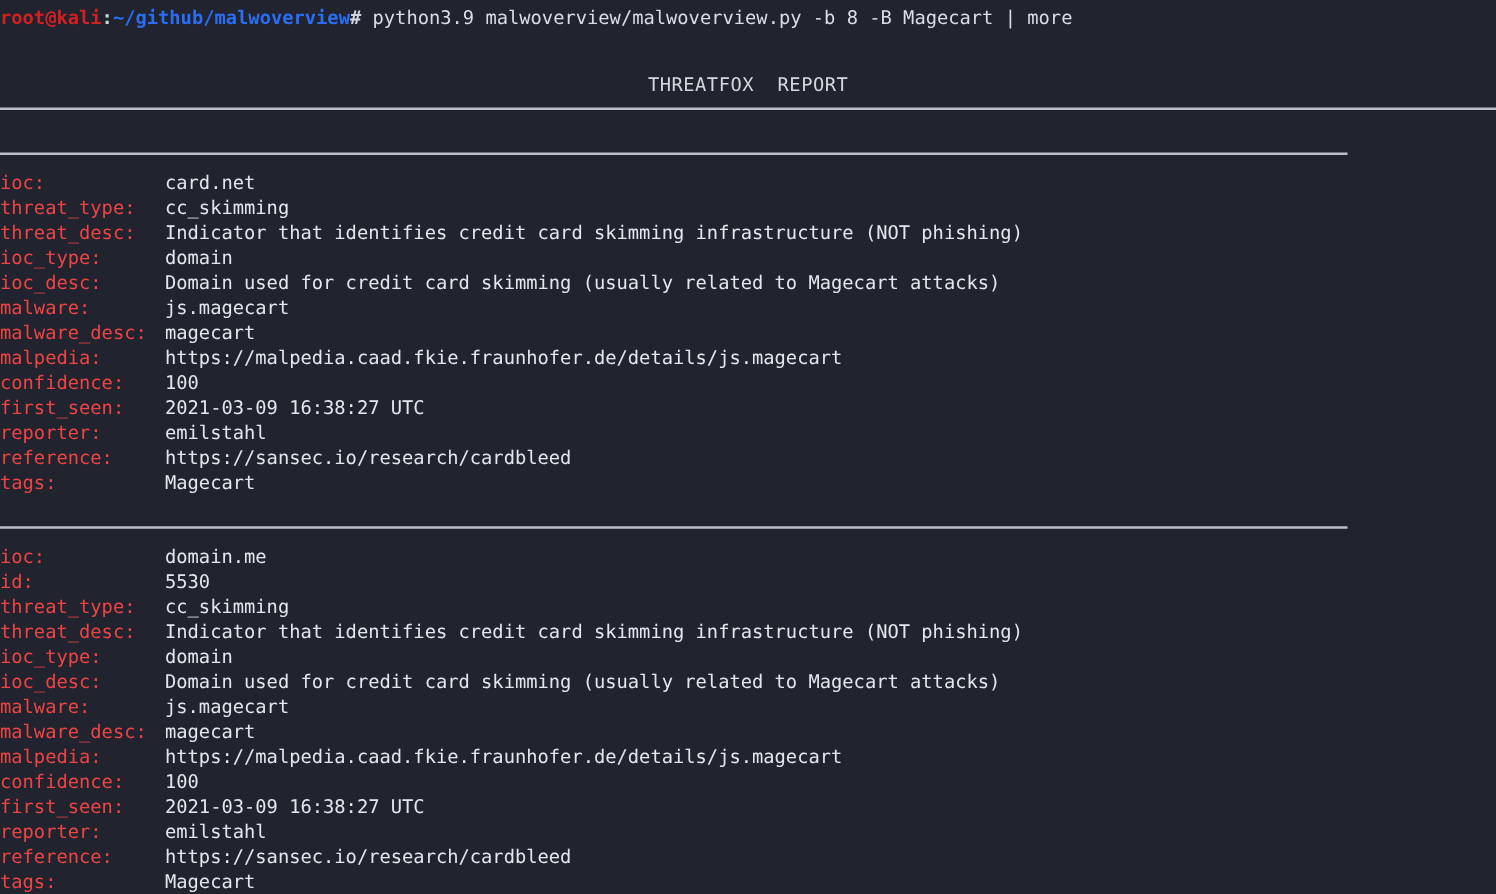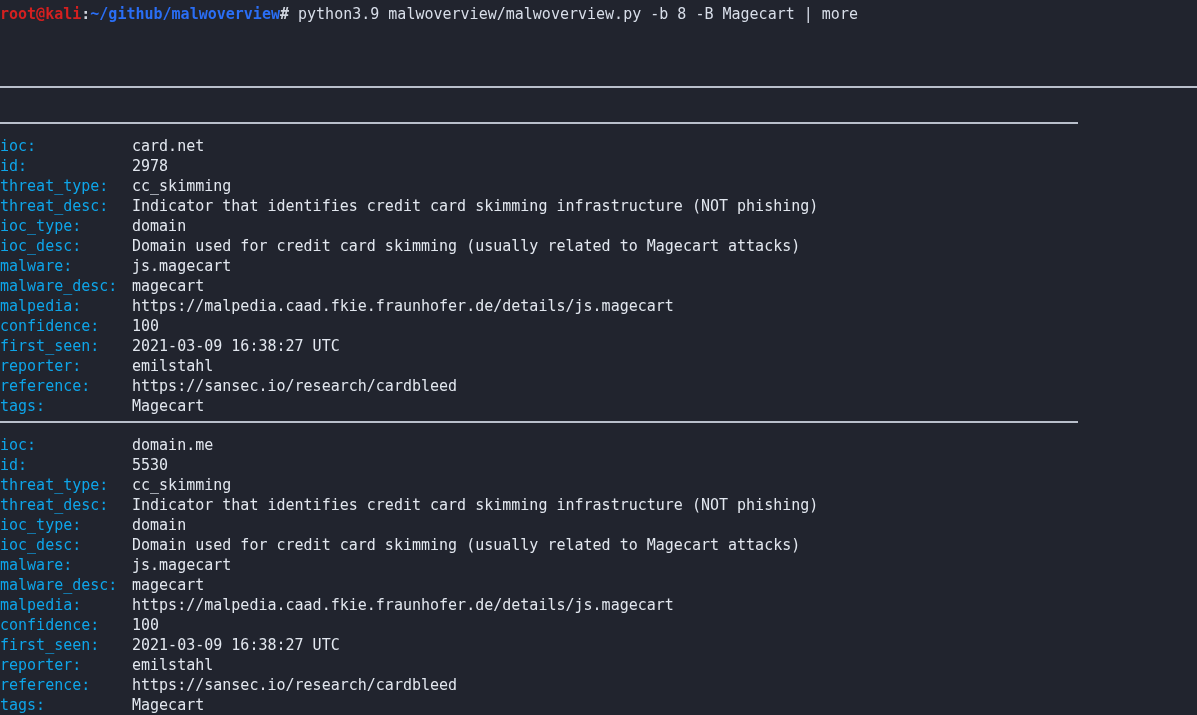--- a/index.html
+++ b/index.html
@@ -72,41 +72,41 @@
   }
   .row {
     display: block;
     height: 20px;
     line-height: 20px;
     white-space: pre;
   }
   .lbl {
     display: inline-block;
     width: 132px;
-    color: #0ea5e9;
+    color: #ef4444;
   }
   .val {
     color: #e2e7ef;
   }
 </style>
 </head>
 <body>
 
 <div class="terminal">
 
   <div class="promptline"><span class="p-user">root@kali</span><span class="p-colon">:</span><span class="p-path">~/github/malwoverview</span><span class="p-hash">#</span><span class="p-cmd"> python3.9 malwoverview/malwoverview.py -b 8 -B Magecart | more</span></div>
 
+  <div class="report-title">THREATFOX  REPORT</div>
 
   <div class="sep sep-full" style="top:86px;"></div>
 
   <div class="sep sep-short" style="top:122px;"></div>
 
   <div class="record" id="record-0" style="top:136px;">
       <div class="row"><span class="lbl">ioc:</span><span class="val">card.net</span></div>
-      <div class="row"><span class="lbl">id:</span><span class="val">2978</span></div>
       <div class="row"><span class="lbl">threat_type:</span><span class="val">cc_skimming</span></div>
       <div class="row"><span class="lbl">threat_desc:</span><span class="val">Indicator that identifies credit card skimming infrastructure (NOT phishing)</span></div>
       <div class="row"><span class="lbl">ioc_type:</span><span class="val">domain</span></div>
       <div class="row"><span class="lbl">ioc_desc:</span><span class="val">Domain used for credit card skimming (usually related to Magecart attacks)</span></div>
       <div class="row"><span class="lbl">malware:</span><span class="val">js.magecart</span></div>
       <div class="row"><span class="lbl">malware_desc:</span><span class="val">magecart</span></div>
       <div class="row"><span class="lbl">malpedia:</span><span class="val">https://malpedia.caad.fkie.fraunhofer.de/details/js.magecart</span></div>
       <div class="row"><span class="lbl">confidence:</span><span class="val">100</span></div>
       <div class="row"><span class="lbl">first_seen:</span><span class="val">2021-03-09 16:38:27 UTC</span></div>
       <div class="row"><span class="lbl">reporter:</span><span class="val">emilstahl</span></div>

